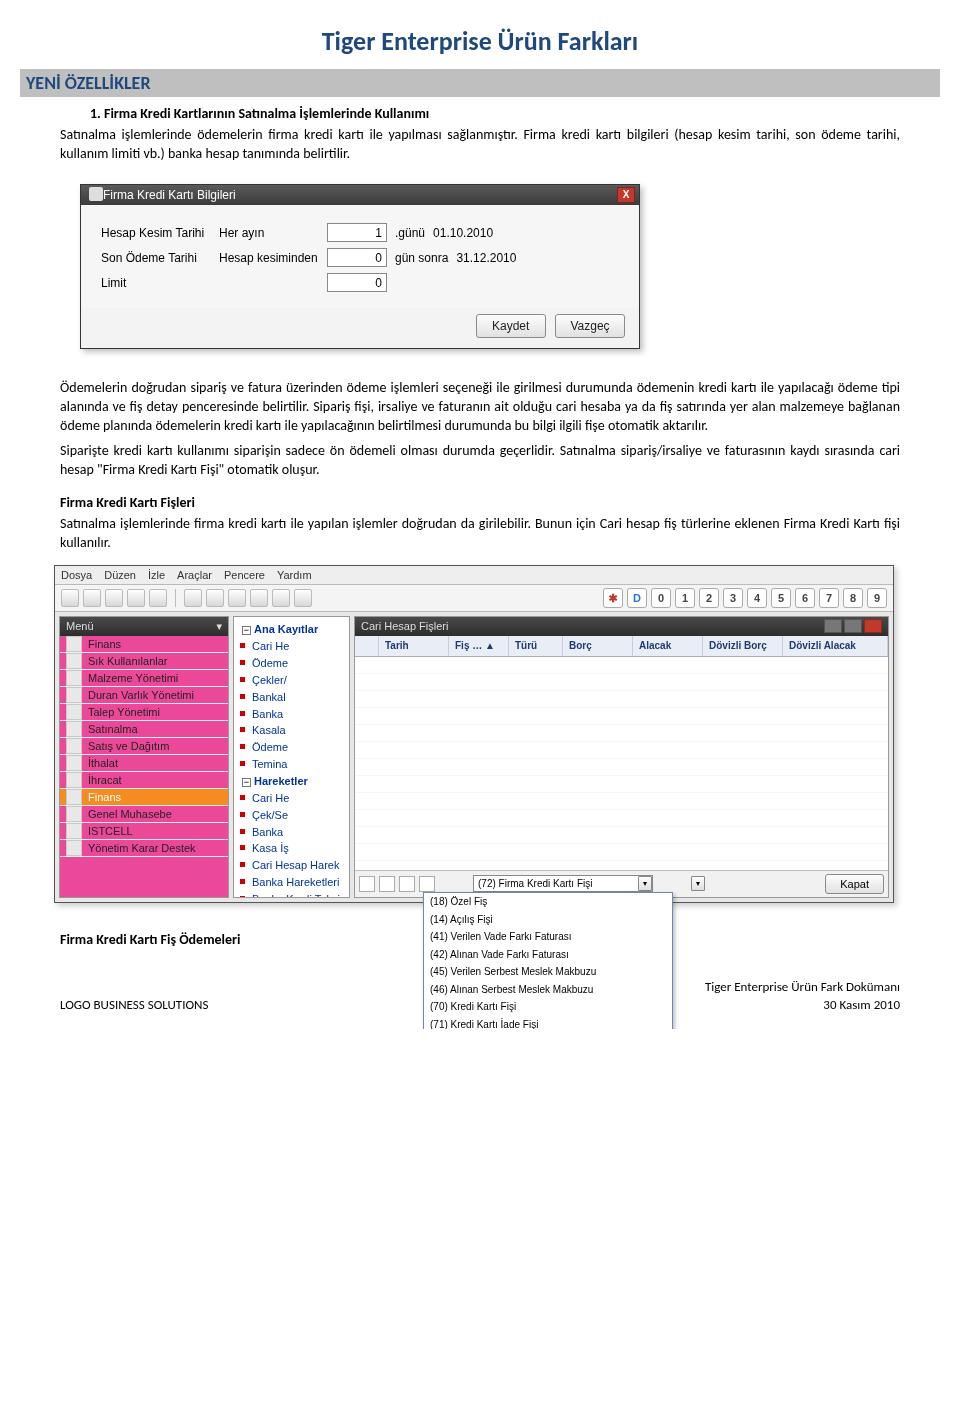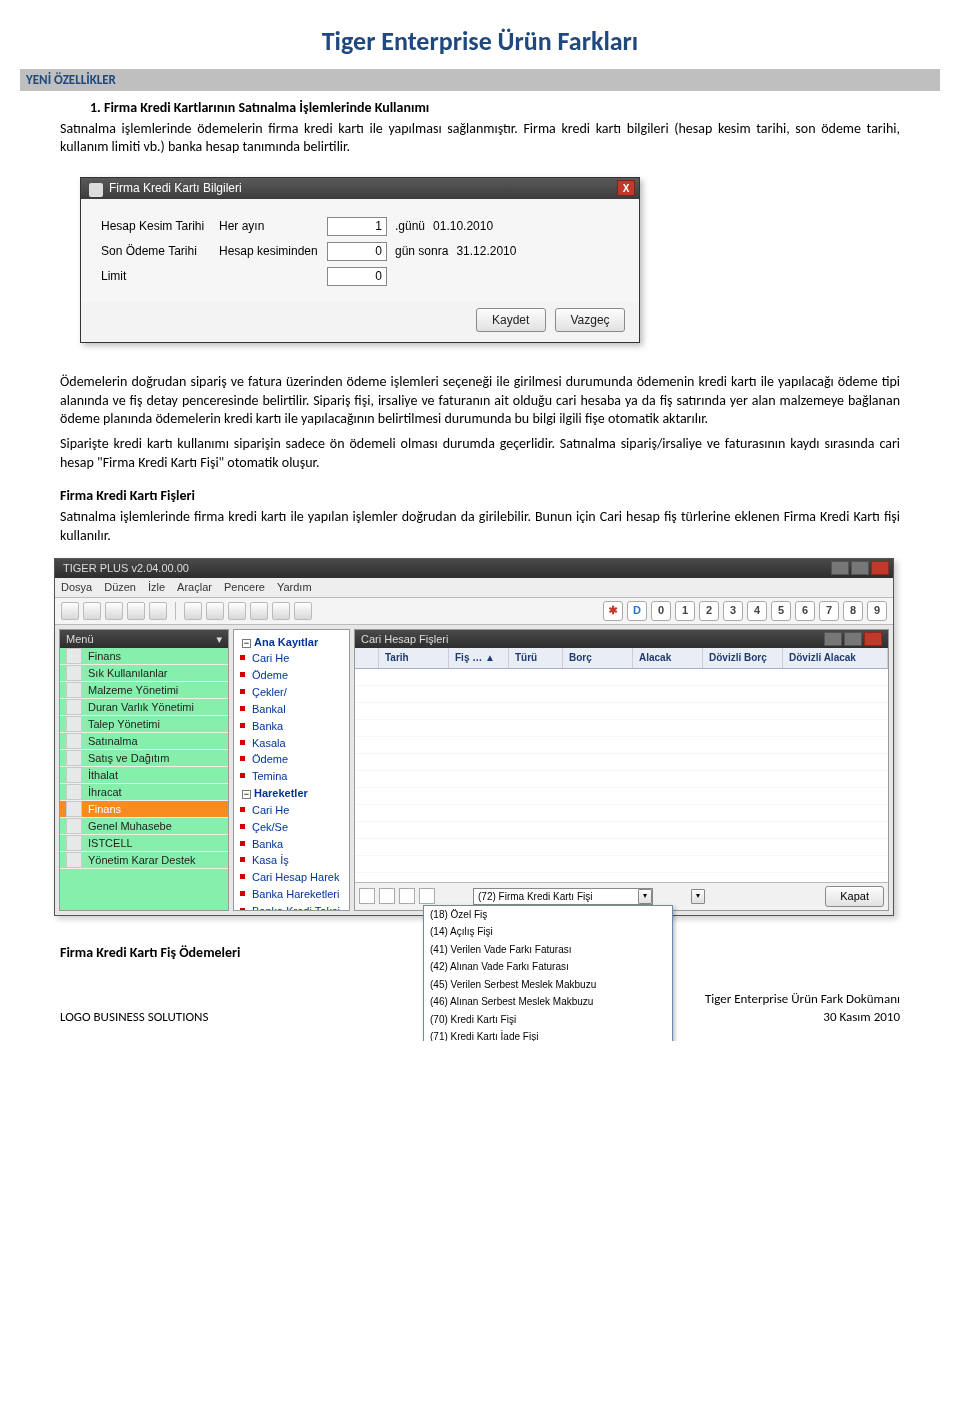--- a/index.html
+++ b/index.html
@@ -17,21 +17,21 @@
     text-align: center;
     color: #1f497d;
     font-size: 26px;
     font-weight: bold;
     margin-bottom: 10px;
   }
   .section-bar {
     background: #bfbfbf;
     color: #1f497d;
     font-weight: bold;
-    font-size: 13px;
+    font-size: 18px;
     padding: 2px 6px;
     margin: 0 -40px 8px -40px;
   }
   .num-heading { font-weight: bold; margin-bottom: 2px; }
   .para { text-align: justify; margin-bottom: 6px; }
   .bold-heading { font-weight: bold; margin-top: 14px; margin-bottom: 2px; }
 
   
   .dialog {
     width: 560px;
@@ -44,21 +44,21 @@
   }
   .dlg-titlebar {
     background: linear-gradient(#5a5a5a,#3c3c3c);
     color: #fff;
     display: flex;
     align-items: center;
     justify-content: space-between;
     padding: 2px 4px 2px 8px;
     font-size: 12px;
   }
-  .dlg-title-left { display:flex; align-items:flex-end; gap:6px; }
+  .dlg-title-left { display:flex; align-items:flex-start; }
   .dlg-icon {
     width:14px;height:14px;background:#ddd;border-radius:2px;display:inline-block;
   }
   .dlg-close {
     width:18px;height:16px;background:#c0392b;border:1px solid #7a241b;
     display:flex;align-items:center;justify-content:center;color:#fff;font-weight:bold;font-size:10px;
     cursor:pointer;
   }
   .dlg-body { background:#f6f6f6; padding:18px 20px 10px 20px; }
   .dlg-row { display:flex; align-items:center; margin-bottom:6px; gap:8px; }
@@ -93,21 +93,21 @@
   .toolbar{background:#f4f4f4;border-bottom:1px solid #bbb;padding:3px 6px;display:flex;align-items:center;gap:4px;}
   .tbicon{width:18px;height:18px;background:linear-gradient(#fff,#d8d8d8);border:1px solid #bbb;border-radius:2px;}
   .tbsep{width:1px;height:18px;background:#bbb;margin:0 4px;}
   .tbnum{
     width:20px;height:20px;border:1px solid #aaa;border-radius:3px;background:#fff;
     display:flex;align-items:center;justify-content:center;font-weight:bold;color:#444;font-size:11px;
   }
   .tbnum.asterisk{color:#c0392b;}
   .tbnum.d{color:#1f78d1;}
   .app-body{display:flex;height:290px;}
-  .menu-pane{width:170px;background:#86efac;border:1px solid #999;margin:4px;text-align:right;}
+  .menu-pane{width:170px;background:#ec4899;border:1px solid #999;margin:4px;text-align:right;}
   .menu-titlebar{
     background:linear-gradient(#4a4a4a,#2d2d2d);color:#ddd;padding:2px 6px;display:flex;justify-content:space-between;
   }
   .menu-list{}
   .menu-item{display:flex;align-items:center;gap:6px;padding:0 6px;border-bottom:1px solid #eee;color:#222;}
   .menu-item.sel{background:#f68b1f;color:#fff;}
   .menu-ico{width:16px;height:16px;background:#e8e8e8;border:1px solid #c9c9c9;}
   .tree-pane{width:117px;background:#fff;border:1px solid #999;margin:4px 0 4px 0;padding:4px;overflow:hidden;}
   .tree-item{white-space:nowrap;color:#003399;padding:1px 0 1px 14px;position:relative;}
   .tree-item::before{content:"";position:absolute;left:2px;top:5px;width:5px;height:5px;background:#c00;}
@@ -196,28 +196,20 @@
   </div>
 </div>
 
 <p class="para">Ödemelerin doğrudan sipariş ve fatura üzerinden ödeme işlemleri seçeneği ile girilmesi durumunda ödemenin kredi kartı ile yapılacağı ödeme tipi alanında ve fiş detay penceresinde belirtilir. Sipariş fişi, irsaliye ve faturanın ait olduğu cari hesaba ya da fiş satırında yer alan malzemeye bağlanan ödeme planında ödemelerin kredi kartı ile yapılacağının belirtilmesi durumunda bu bilgi ilgili fişe otomatik aktarılır.</p>
 <p class="para">Siparişte kredi kartı kullanımı siparişin sadece ön ödemeli olması durumda geçerlidir. Satınalma sipariş/irsaliye ve faturasının kaydı sırasında cari hesap  "Firma Kredi Kartı Fişi" otomatik oluşur.</p>
 
 <p class="bold-heading">Firma Kredi Kartı Fişleri</p>
 <p class="para">Satınalma işlemlerinde firma kredi kartı ile yapılan işlemler doğrudan da girilebilir. Bunun için Cari hesap fiş türlerine eklenen Firma Kredi Kartı fişi kullanılır.</p>
 
 <div class="app">
-  <div class="app-titlebar">
-    <span>TIGER PLUS v2.04.00.00</span>
-    <span class="wbtns">
-      <span class="wbtn"></span>
-      <span class="wbtn"></span>
-      <span class="wbtn red"></span>
-    </span>
-  </div>
   <div class="menubar" id="menubar">
       <span>Dosya</span>
       <span>Düzen</span>
       <span>İzle</span>
       <span>Araçlar</span>
       <span>Pencere</span>
       <span>Yardım</span>
     </div>
   <div class="toolbar">
     <span class="tbicon"></span>

